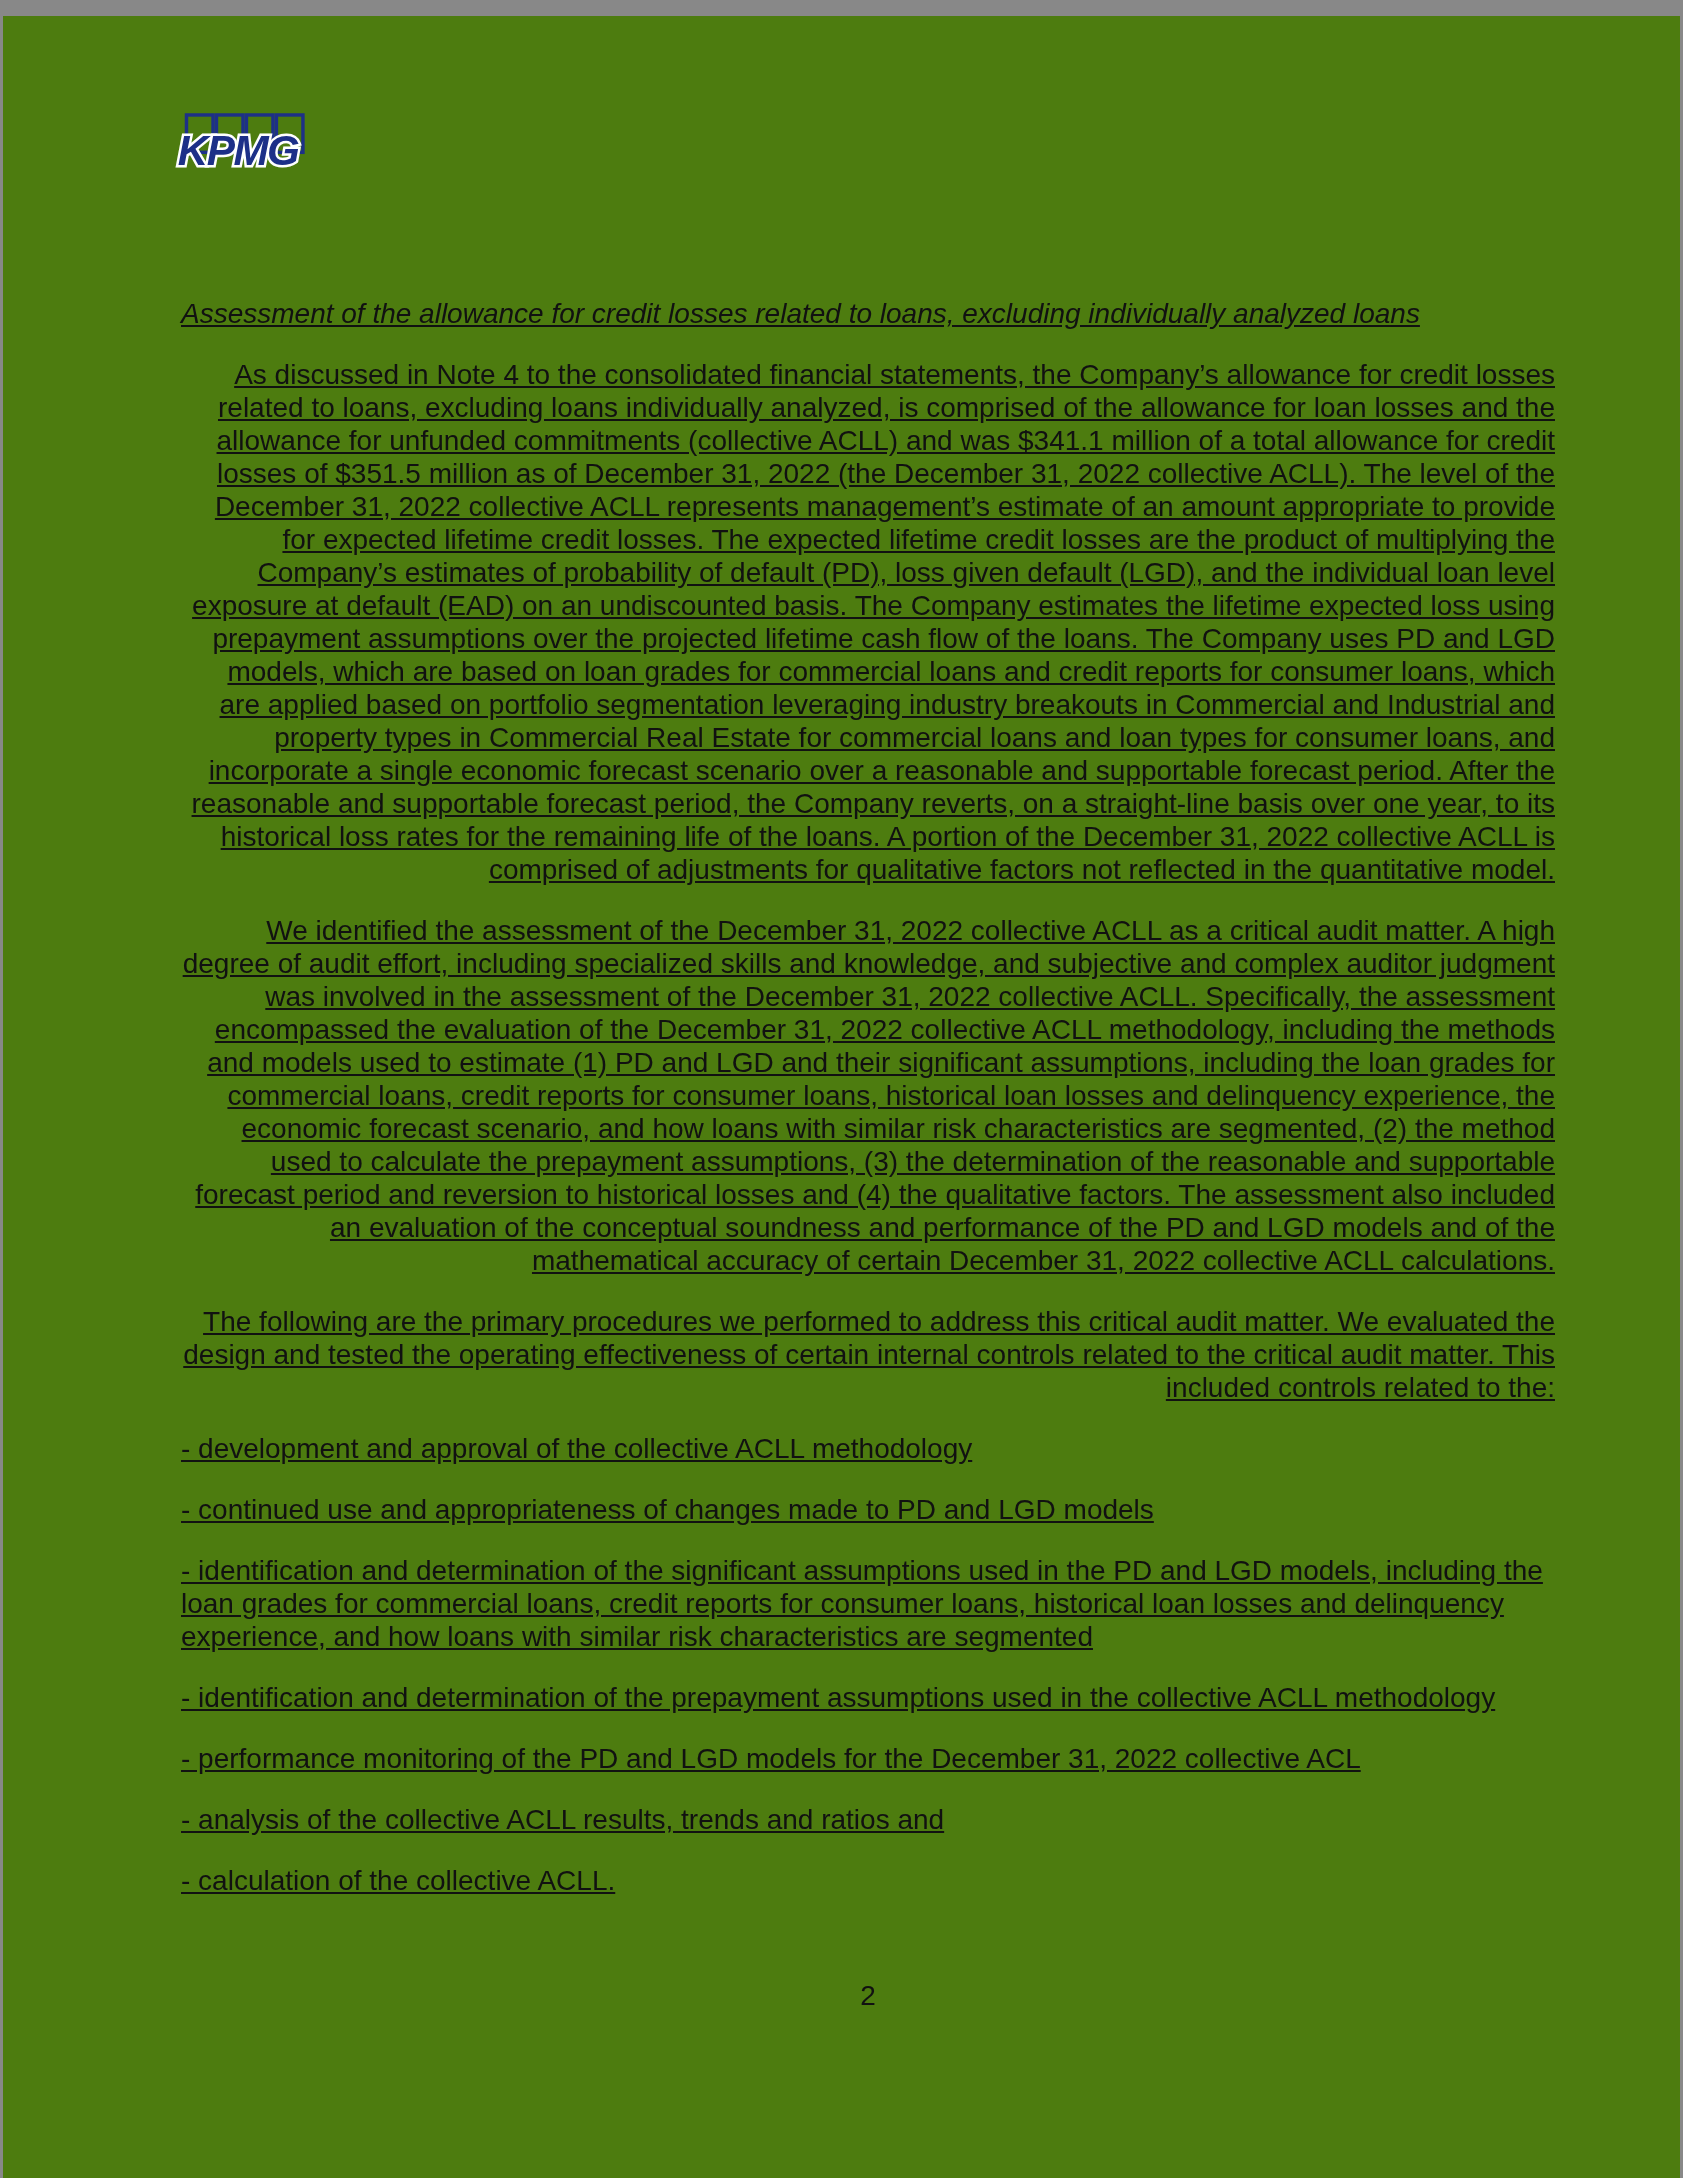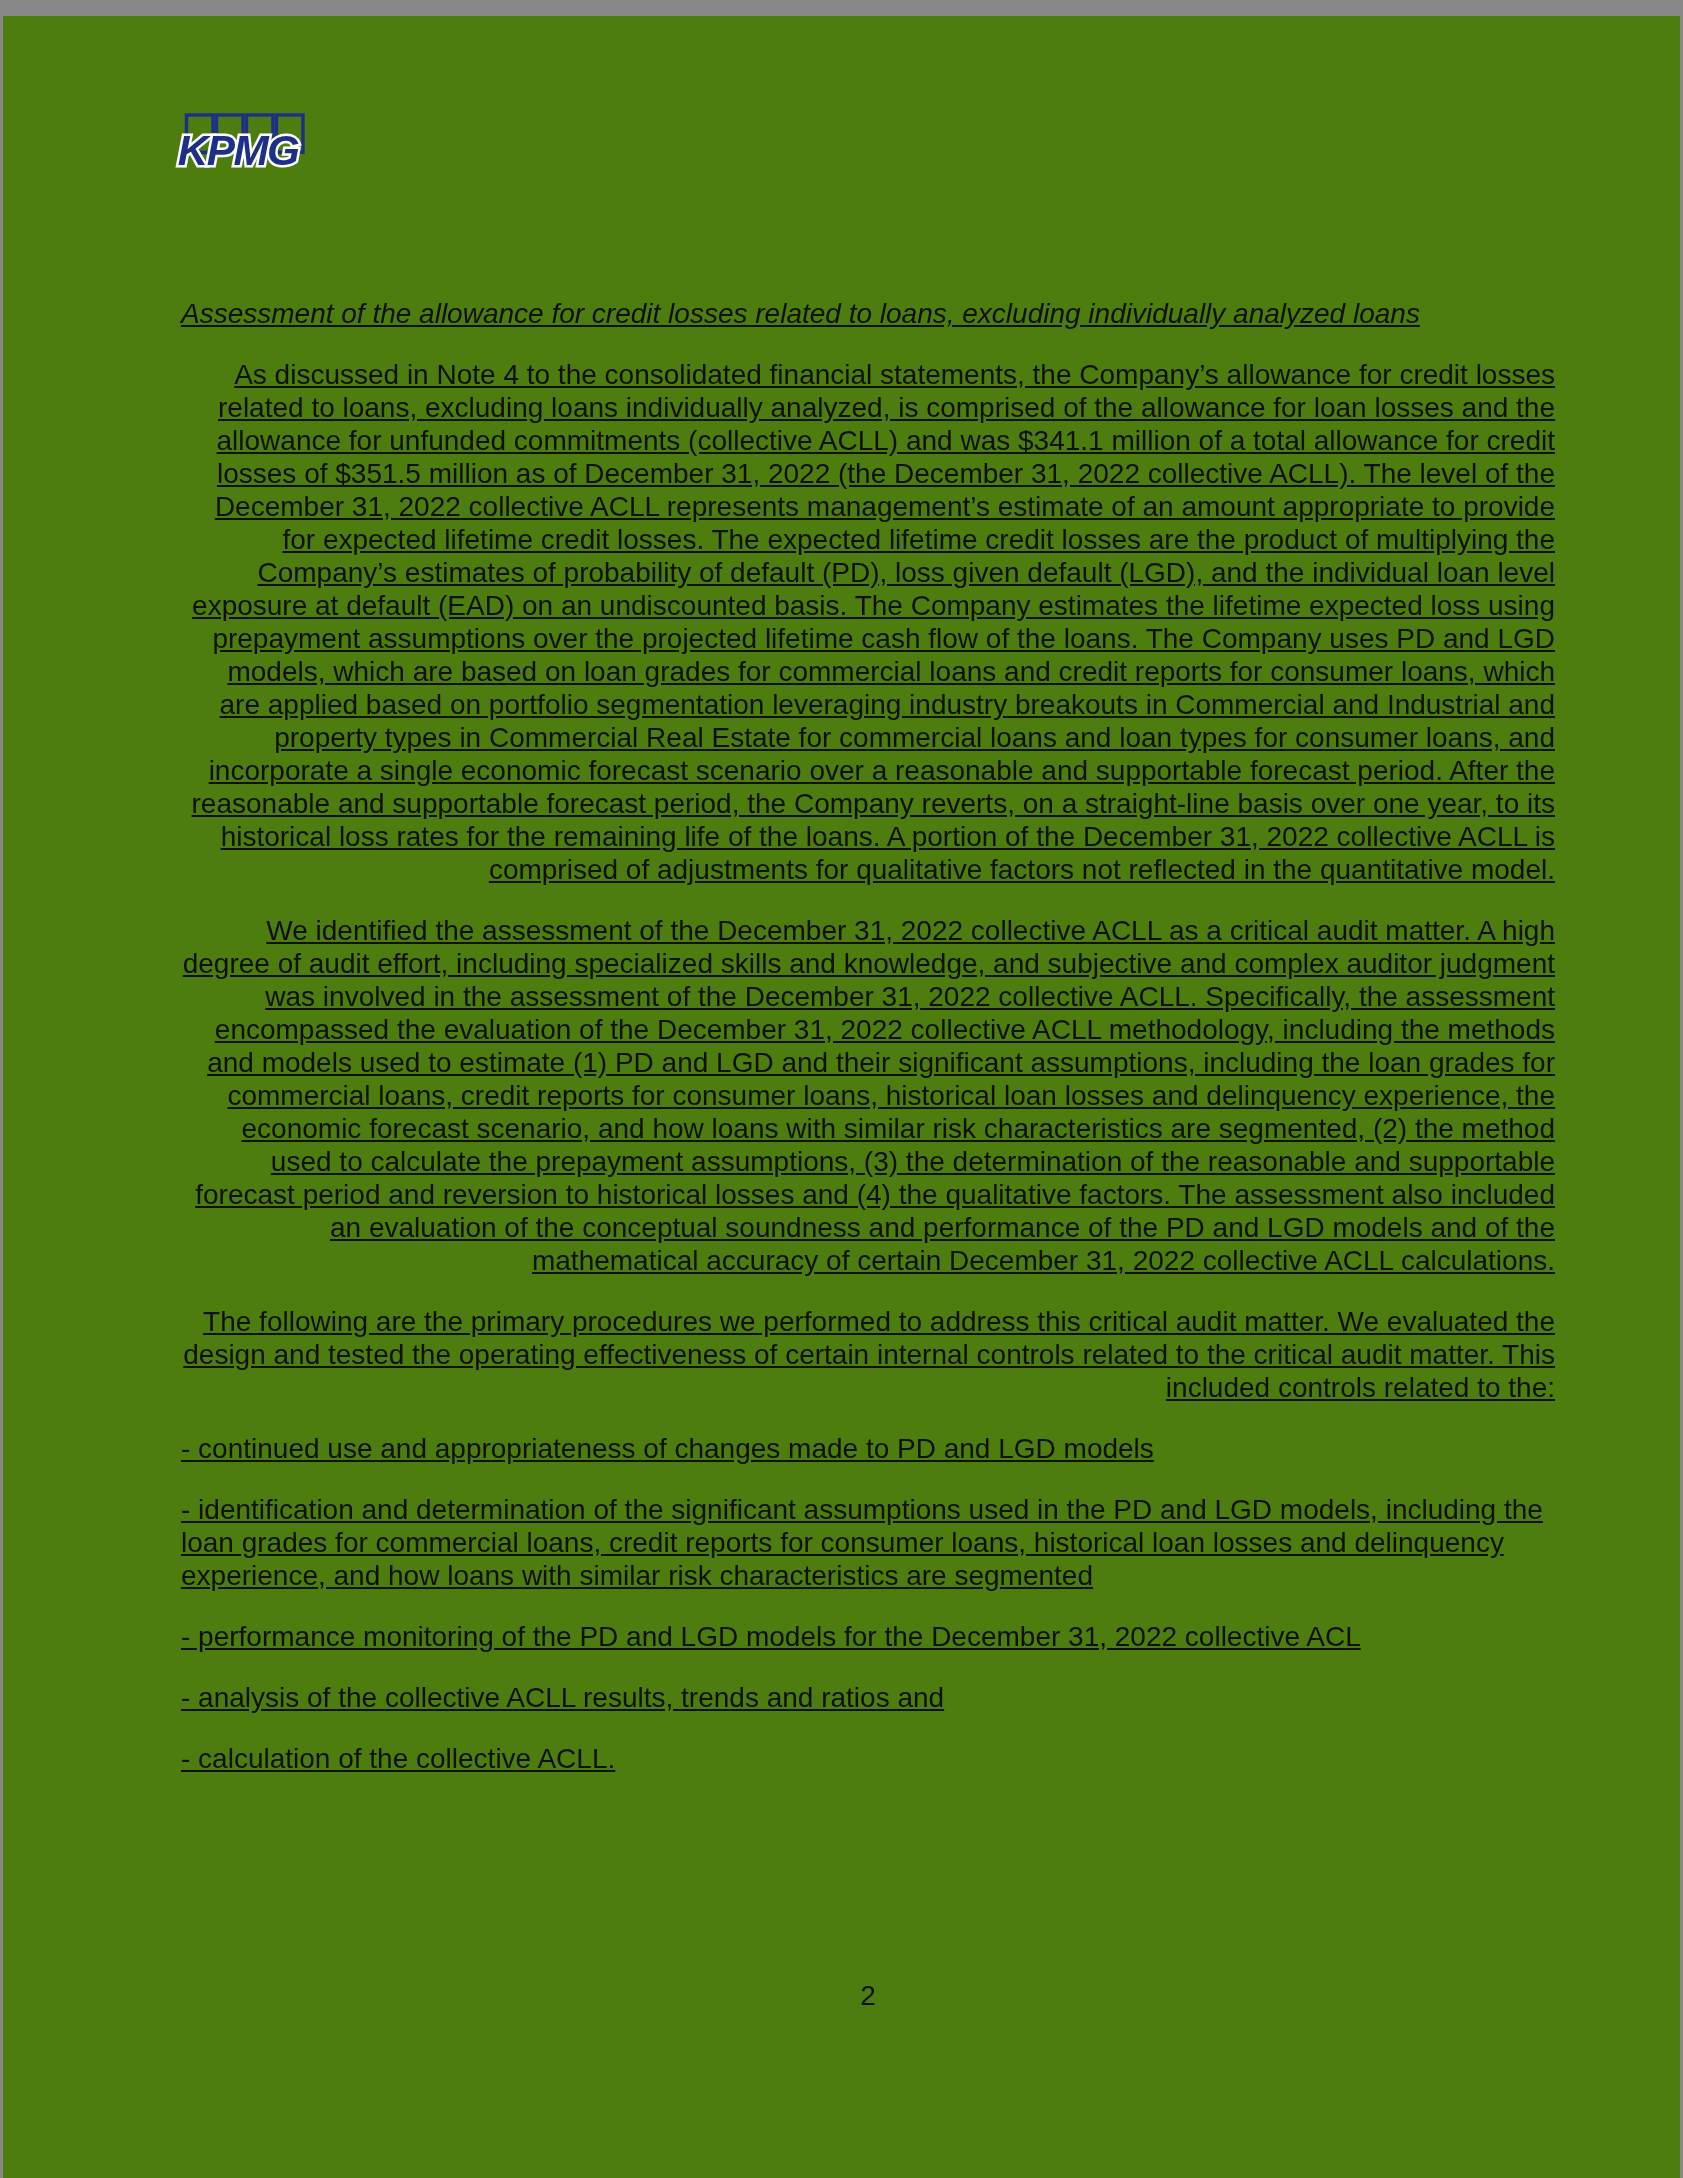--- a/index.html
+++ b/index.html
@@ -73,22 +73,24 @@
     </svg>
   </div>
 
   <div class="body-text">
     <p class="heading">Assessment of the allowance for credit losses related to loans, excluding individually analyzed loans</p>
 
     <p class="para">As discussed in Note 4 to the consolidated financial statements, the Company’s allowance for credit losses related to loans, excluding loans individually analyzed, is comprised of the allowance for loan losses and the allowance for unfunded commitments (collective ACLL) and was $341.1 million of a total allowance for credit losses of $351.5 million as of December 31, 2022 (the December 31, 2022 collective ACLL). The level of the December 31, 2022 collective ACLL represents management’s estimate of an amount appropriate to provide for expected lifetime credit losses. The expected lifetime credit losses are the product of multiplying the Company’s estimates of probability of default (PD), loss given default (LGD), and the individual loan level exposure at default (EAD) on an undiscounted basis. The Company estimates the lifetime expected loss using prepayment assumptions over the projected lifetime cash flow of the loans. The Company uses PD and LGD models, which are based on loan grades for commercial loans and credit reports for consumer loans, which are applied based on portfolio segmentation leveraging industry breakouts in Commercial and Industrial and property types in Commercial Real Estate for commercial loans and loan types for consumer loans, and incorporate a single economic forecast scenario over a reasonable and supportable forecast period. After the reasonable and supportable forecast period, the Company reverts, on a straight-line basis over one year, to its historical loss rates for the remaining life of the loans. A portion of the December 31, 2022 collective ACLL is comprised of adjustments for qualitative factors not reflected in the quantitative model.</p>
     <p class="para">We identified the assessment of the December 31, 2022 collective ACLL as a critical audit matter. A high degree of audit effort, including specialized skills and knowledge, and subjective and complex auditor judgment was involved in the assessment of the December 31, 2022 collective ACLL. Specifically, the assessment encompassed the evaluation of the December 31, 2022 collective ACLL methodology, including the methods and models used to estimate (1) PD and LGD and their significant assumptions, including the loan grades for commercial loans, credit reports for consumer loans, historical loan losses and delinquency experience, the economic forecast scenario, and how loans with similar risk characteristics are segmented, (2) the method used to calculate the prepayment assumptions, (3) the determination of the reasonable and supportable forecast period and reversion to historical losses and (4) the qualitative factors. The assessment also included an evaluation of the conceptual soundness and performance of the PD and LGD models and of the mathematical accuracy of certain December 31, 2022 collective ACLL calculations.</p>
     <p class="para">The following are the primary procedures we performed to address this critical audit matter. We evaluated the design and tested the operating effectiveness of certain internal controls related to the critical audit matter. This included controls related to the:</p>
 
+    <p class="bullet">- development and approval of the collective ACLL methodology</p>
     <p class="bullet">- continued use and appropriateness of changes made to PD and LGD models</p>
     <p class="bullet">- identification and determination of the significant assumptions used in the PD and LGD models, including the loan grades for commercial loans, credit reports for consumer loans, historical loan losses and delinquency experience, and how loans with similar risk characteristics are segmented</p>
+    <p class="bullet">- identification and determination of the prepayment assumptions used in the collective ACLL methodology</p>
     <p class="bullet">- performance monitoring of the PD and LGD models for the December 31, 2022 collective ACL</p>
     <p class="bullet">- analysis of the collective ACLL results, trends and ratios and</p>
     <p class="bullet">- calculation of the collective ACLL.</p>
   </div>
 
   <div class="page-number">2</div>
 
 </div>
 
 

